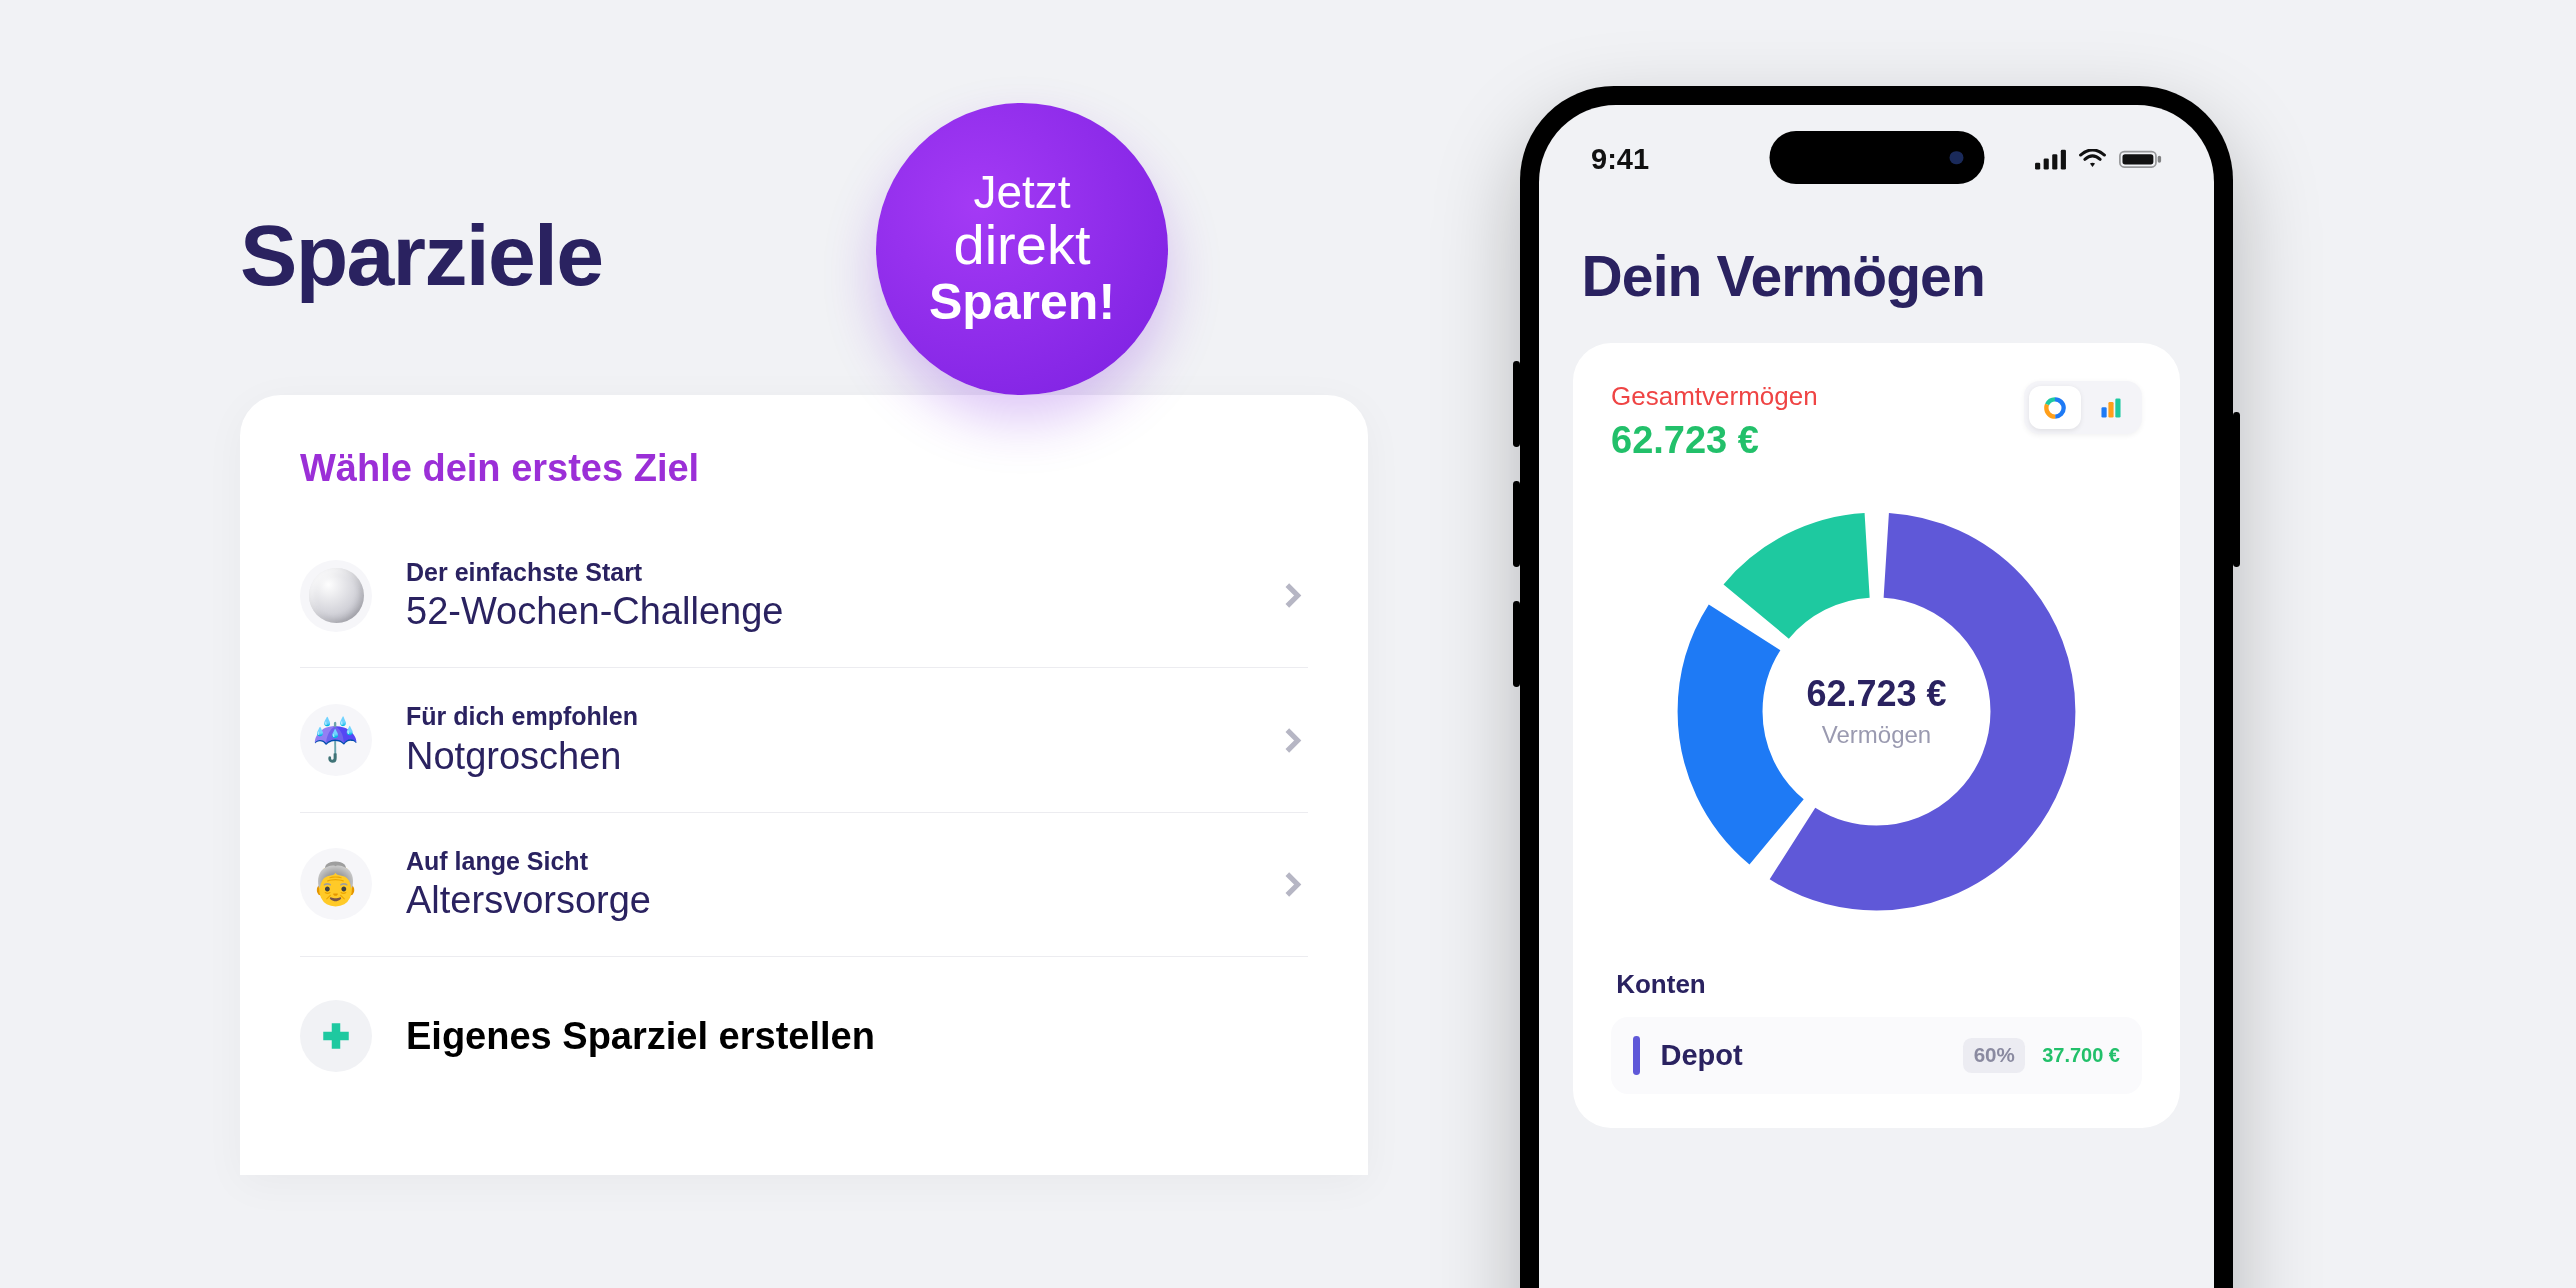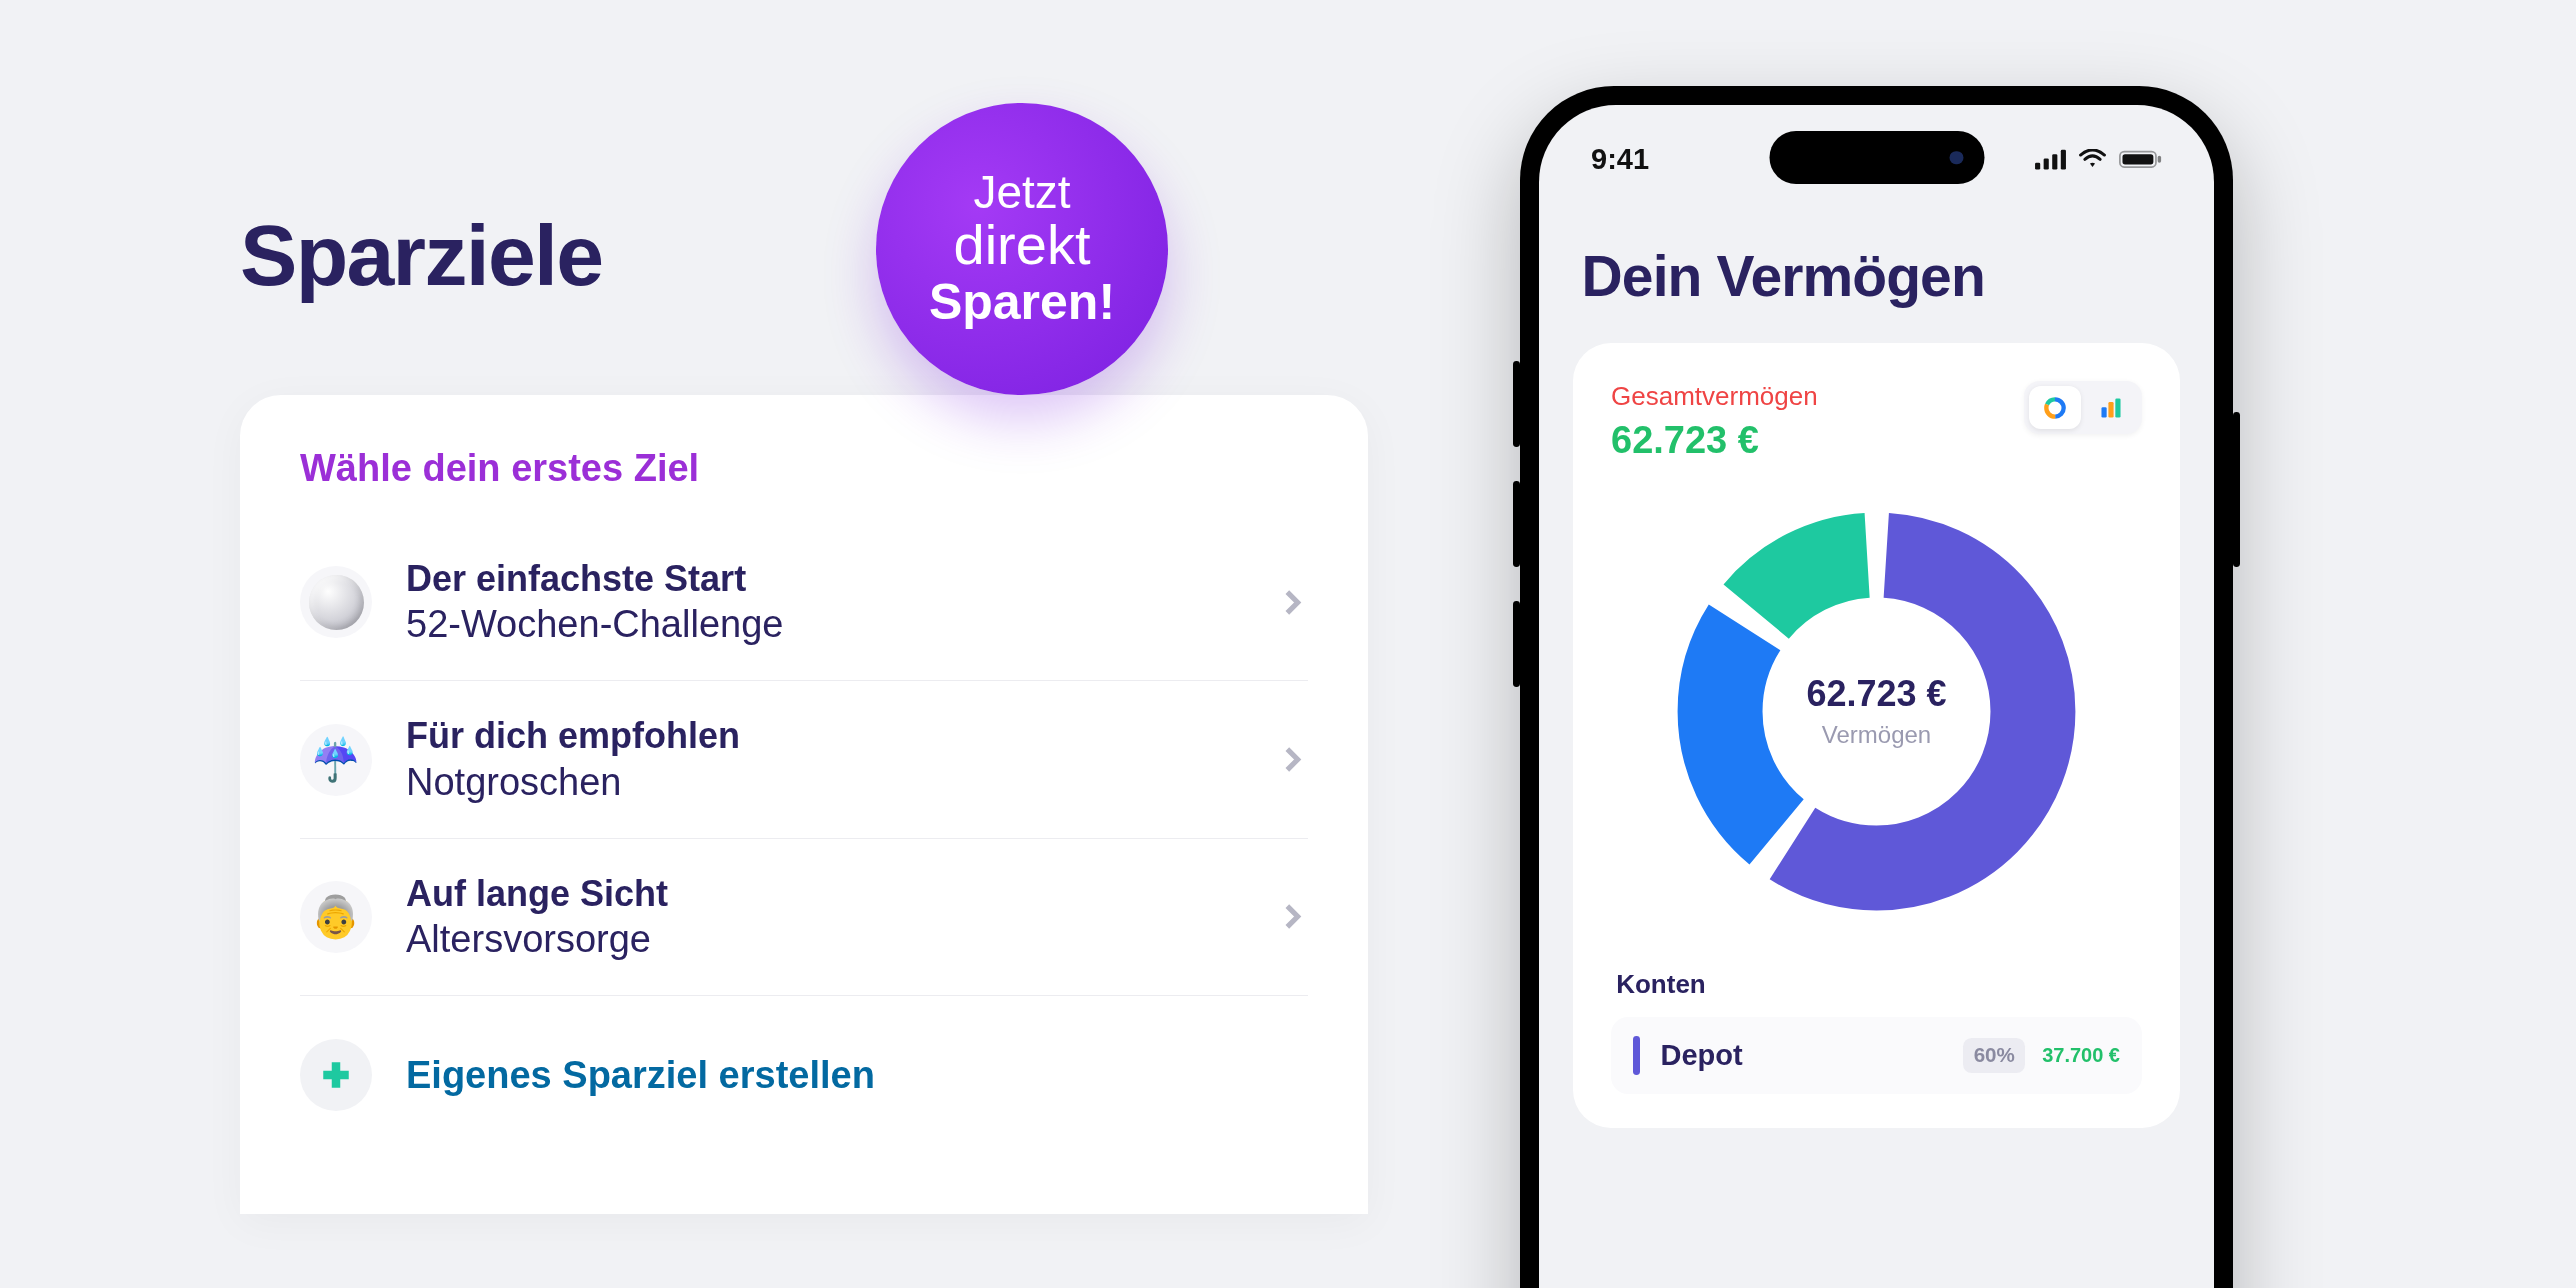--- a/index.html
+++ b/index.html
@@ -73,21 +73,21 @@
     width: 72px; height: 72px;
     border-radius: 50%;
     background: #f6f6f9;
     display: flex; align-items: center; justify-content: center;
     font-size: 41px;
     flex-shrink: 0;
     margin-right: 34px;
   }
   .goal-text { flex: 1; }
   .goal-sub {
-    font-size: 36px;
+    font-size: 25px;
     font-weight: 600;
     color: #2a2260;
     margin-bottom: 3.4px;
   }
   .goal-main {
     font-size: 38px;
     font-weight: 400;
     color: #2a2260;
   }
   .chev {
@@ -106,21 +106,21 @@
     width: 72px; height: 72px;
     border-radius: 50%;
     background: #f1f2f5;
     display: flex; align-items: center; justify-content: center;
     margin-right: 34px;
   }
   .plus-icon svg { width: 34px; height: 34px; stroke: #1ec9a0; stroke-width: 6; }
   .create-label {
     font-size: 38px;
     font-weight: 600;
-    color: #0369a1;
+    color: #000000;
   }
 
   
   .phone {
     position: absolute;
     left: 1520px;
     top: 86px;
     width: 713px;
     height: 1460px;
     border-radius: 94px;

